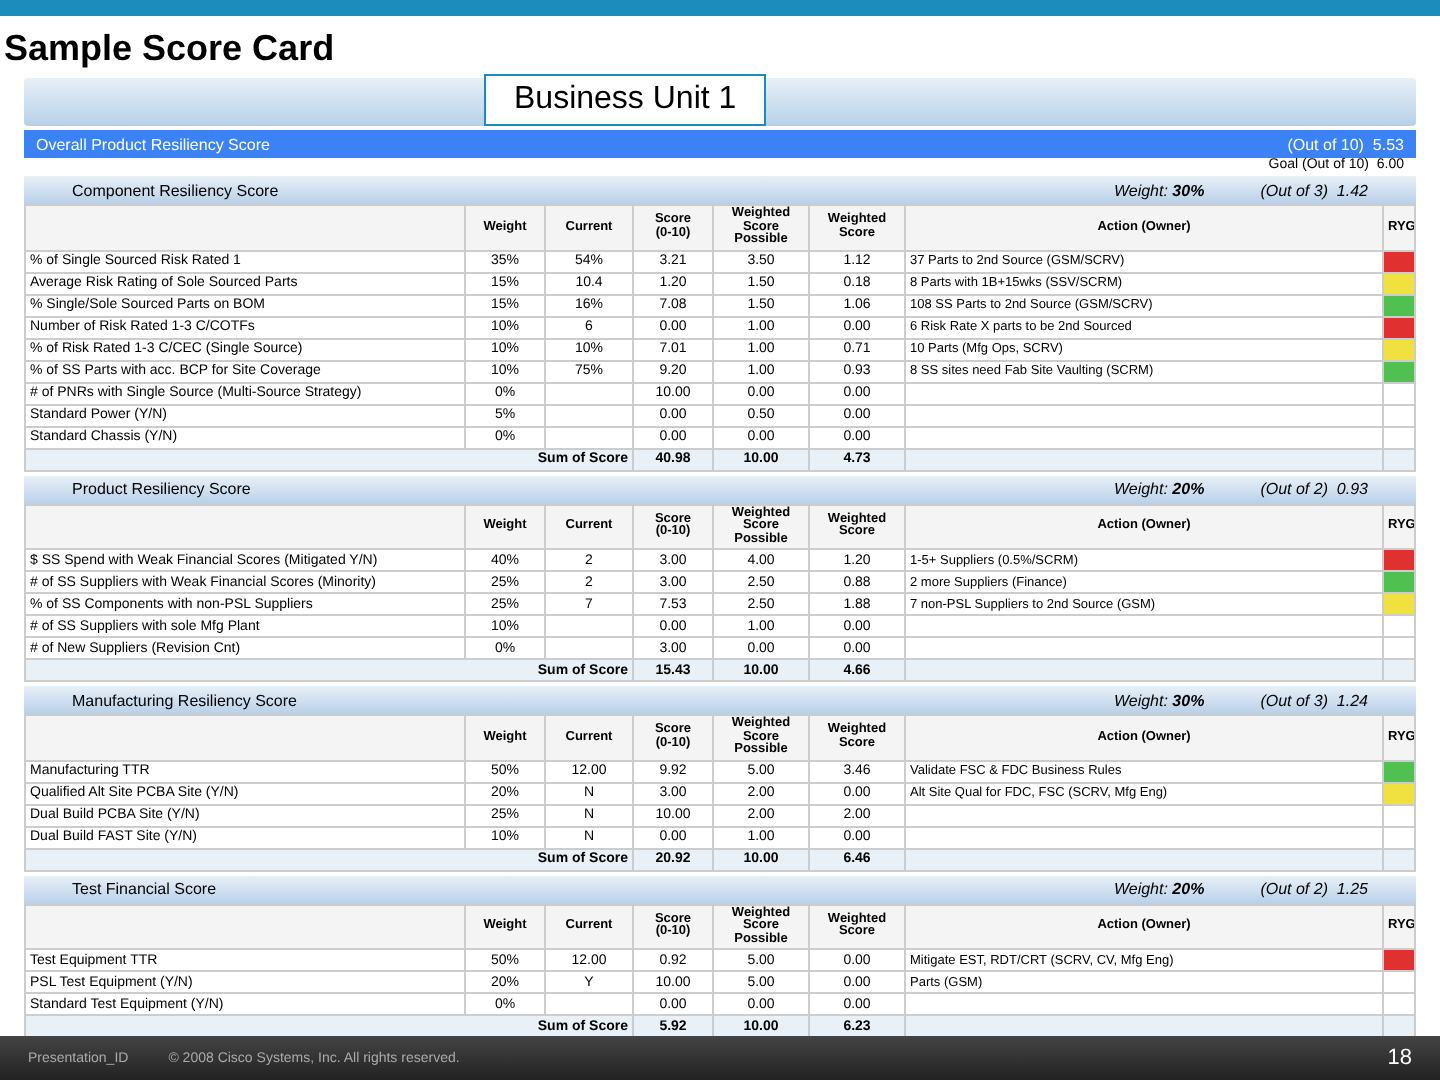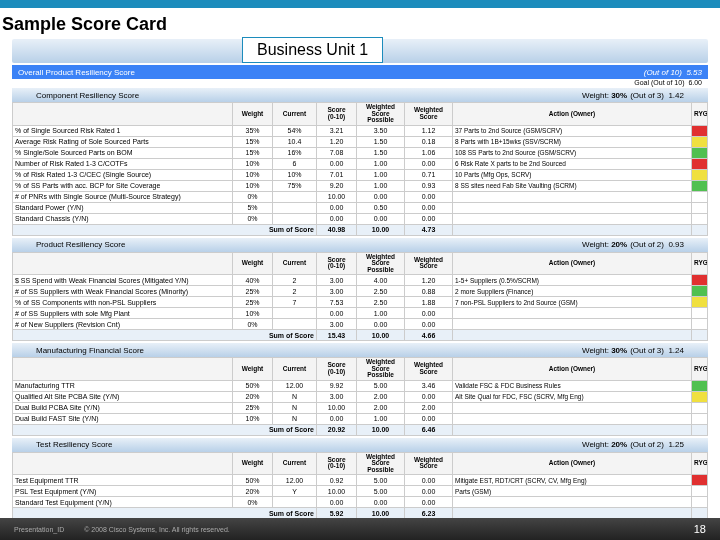--- a/index.html
+++ b/index.html
@@ -3,23 +3,23 @@
 <meta charset="utf-8">
 <style>
   * { box-sizing: border-box; margin: 0; padding: 0; }
   body { width: 720px; height: 540px; background: #fff; font-family: Arial, sans-serif; font-size: 8px; color: #000; overflow: hidden; position: relative; }
   .top-ribbon { height: 8px; background: #1c8cbc; }
   .slide-title { font-size: 18px; font-weight: bold; padding: 6px 2px 4px; }
   .bu-banner { position: relative; height: 24px; margin: 0 12px; }
   .bu-banner-bg { position: absolute; inset: 0; background: linear-gradient(#e8f0f8,#b8d0e8); border-radius: 2px; }
   .bu-box { position: absolute; left: 230px; top: -2px; background: #fff; border: 1px solid #1c8cbc; padding: 3px 14px; font-size: 16px; }
   .row-hdr { display: flex; align-items: center; background: #3b82f6; color: #fff; height: 14px; padding: 0 6px; margin: 2px 12px 0; font-size: 8px; gap: 21px; }
-  .row-hdr .r { margin-left: auto; display: flex; gap: 14px; font-style: italic; }
+  .row-hdr .r { margin-left: auto; display: flex; gap: 14px; }
   .section-bar { display: flex; align-items: center; background: linear-gradient(#e8f0f8,#b8d0e8); height: 14px; padding: 0 24px; margin: 2px 12px 0; font-size: 8px; }
-  .section-bar .r { margin-left: auto; display: flex; gap: 3px; }
+  .section-bar .r { margin-left: auto; display: flex; gap: 28px; font-style: italic; }
   table { border-collapse: collapse; width: calc(100% - 24px); margin: 0 12px; font-size: 7px; table-layout: fixed; }
   th, td { border: 1px solid #ccc; padding: 1px 2px; height: 11px; overflow: hidden; white-space: nowrap; }
   th { background: #f4f4f4; font-weight: bold; text-align: center; font-size: 6.5px; line-height: 1; }
   td.num { text-align: center; }
   td.act { text-align: left; font-size: 6.5px; }
   .ryg { width: 14px; }
   .ryg.R { background: #e03030; }
   .ryg.Y { background: #f0e040; }
   .ryg.G { background: #50c050; }
   .sum-row td { background: #e8f0f8; font-weight: bold; }
@@ -272,21 +272,21 @@
           <td colspan="3" style="text-align:right">Sum of Score</td>
           <td class="num">15.43</td>
           <td class="num">10.00</td>
           <td class="num">4.66</td>
           <td></td>
           <td></td>
         </tr>
       </tbody>
     </table>
     <div class="section-bar">
-      <span>Manufacturing Financial Score</span>
+      <span>Manufacturing Resiliency Score</span>
       <span class="r">
         <span>Weight: <b>30%</b></span>
         <span>(Out of 3)&nbsp;&nbsp;1.24</span>
       </span>
     </div>
     <table>
       <colgroup>
         <col class="c-name">
         <col class="c-w">
         <col class="c-cur">
@@ -353,21 +353,21 @@
           <td colspan="3" style="text-align:right">Sum of Score</td>
           <td class="num">20.92</td>
           <td class="num">10.00</td>
           <td class="num">6.46</td>
           <td></td>
           <td></td>
         </tr>
       </tbody>
     </table>
     <div class="section-bar">
-      <span>Test Resiliency Score</span>
+      <span>Test Financial Score</span>
       <span class="r">
         <span>Weight: <b>20%</b></span>
         <span>(Out of 2)&nbsp;&nbsp;1.25</span>
       </span>
     </div>
     <table>
       <colgroup>
         <col class="c-name">
         <col class="c-w">
         <col class="c-cur">

